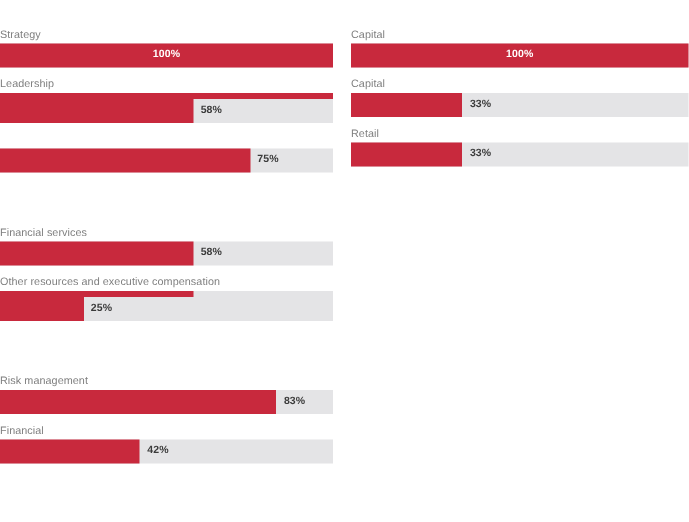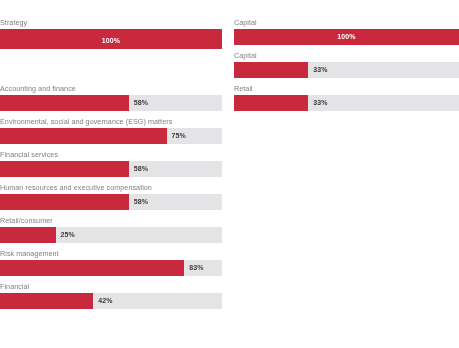--- a/index.html
+++ b/index.html
@@ -89,55 +89,53 @@
 <div class="chart-wrap">
   <div class="column left">
       <div class="bar-row">
         <div class="bar-label">Strategy</div>
         <div class="bar-track">
           <div class="bar-fill" style="width: 100%; background: rgb(200, 41, 61);"></div>
           <div class="bar-value inside">100%</div>
         </div>
       </div>
       <div class="bar-row">
+        <div class="bar-label">Leadership</div>
         <div class="bar-track">
           <div class="bar-fill" style="width: 100%; background: rgb(200, 41, 61);"></div>
           <div class="bar-value inside">100%</div>
         </div>
       </div>
       <div class="bar-row">
-        <div class="bar-label">Accounting and finance</div>
         <div class="bar-track">
           <div class="bar-fill" style="width: 58%; background: rgb(200, 41, 61);"></div>
           <div class="bar-value outside" style="left: calc(58% + 5px);">58%</div>
         </div>
       </div>
       <div class="bar-row">
-        <div class="bar-label">Environmental, social and governance (ESG) matters</div>
         <div class="bar-track">
           <div class="bar-fill" style="width: 75%; background: rgb(200, 41, 61);"></div>
           <div class="bar-value outside" style="left: calc(75% + 5px);">75%</div>
         </div>
       </div>
       <div class="bar-row">
         <div class="bar-label">Financial services</div>
         <div class="bar-track">
           <div class="bar-fill" style="width: 58%; background: rgb(200, 41, 61);"></div>
           <div class="bar-value outside" style="left: calc(58% + 5px);">58%</div>
         </div>
       </div>
       <div class="bar-row">
-        <div class="bar-label">Human resources and executive compensation</div>
+        <div class="bar-label">Other resources and executive compensation</div>
         <div class="bar-track">
           <div class="bar-fill" style="width: 58%; background: rgb(200, 41, 61);"></div>
           <div class="bar-value outside" style="left: calc(58% + 5px);">58%</div>
         </div>
       </div>
       <div class="bar-row">
-        <div class="bar-label">Retail/consumer</div>
         <div class="bar-track">
           <div class="bar-fill" style="width: 25%; background: rgb(200, 41, 61);"></div>
           <div class="bar-value outside" style="left: calc(25% + 5px);">25%</div>
         </div>
       </div>
       <div class="bar-row">
         <div class="bar-label">Risk management</div>
         <div class="bar-track">
           <div class="bar-fill" style="width: 83%; background: rgb(200, 41, 61);"></div>
           <div class="bar-value outside" style="left: calc(83% + 5px);">83%</div>

